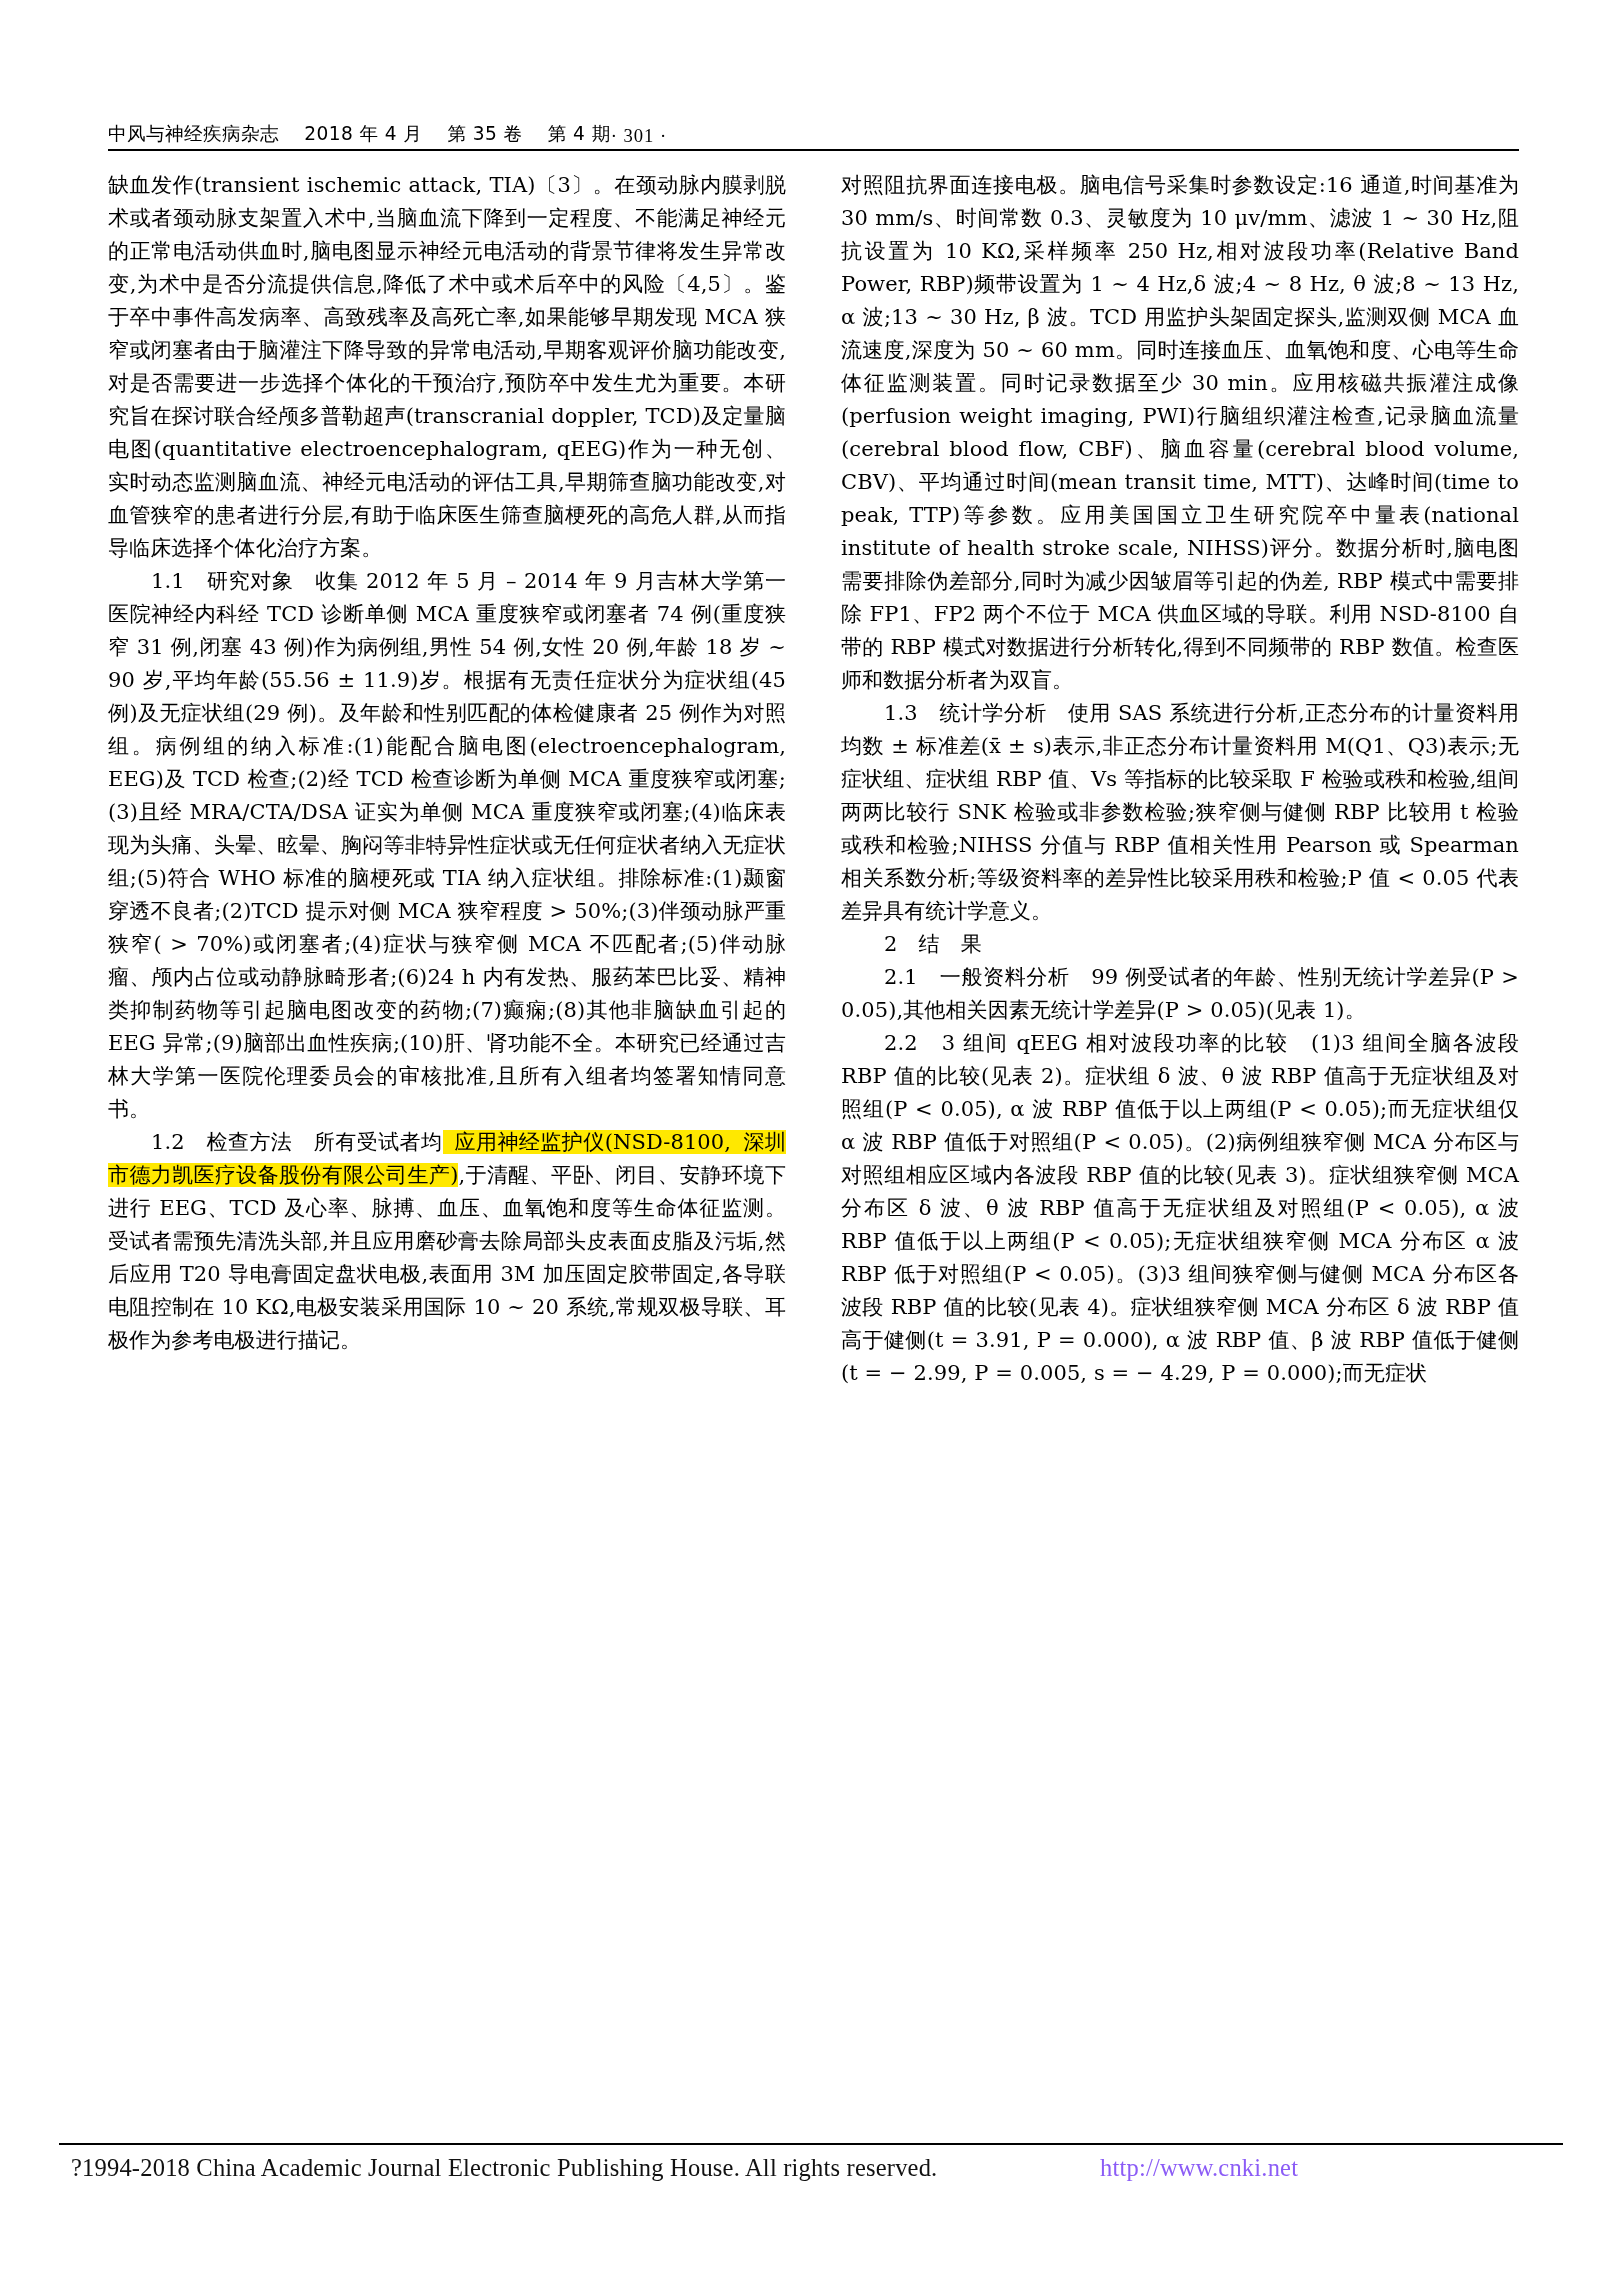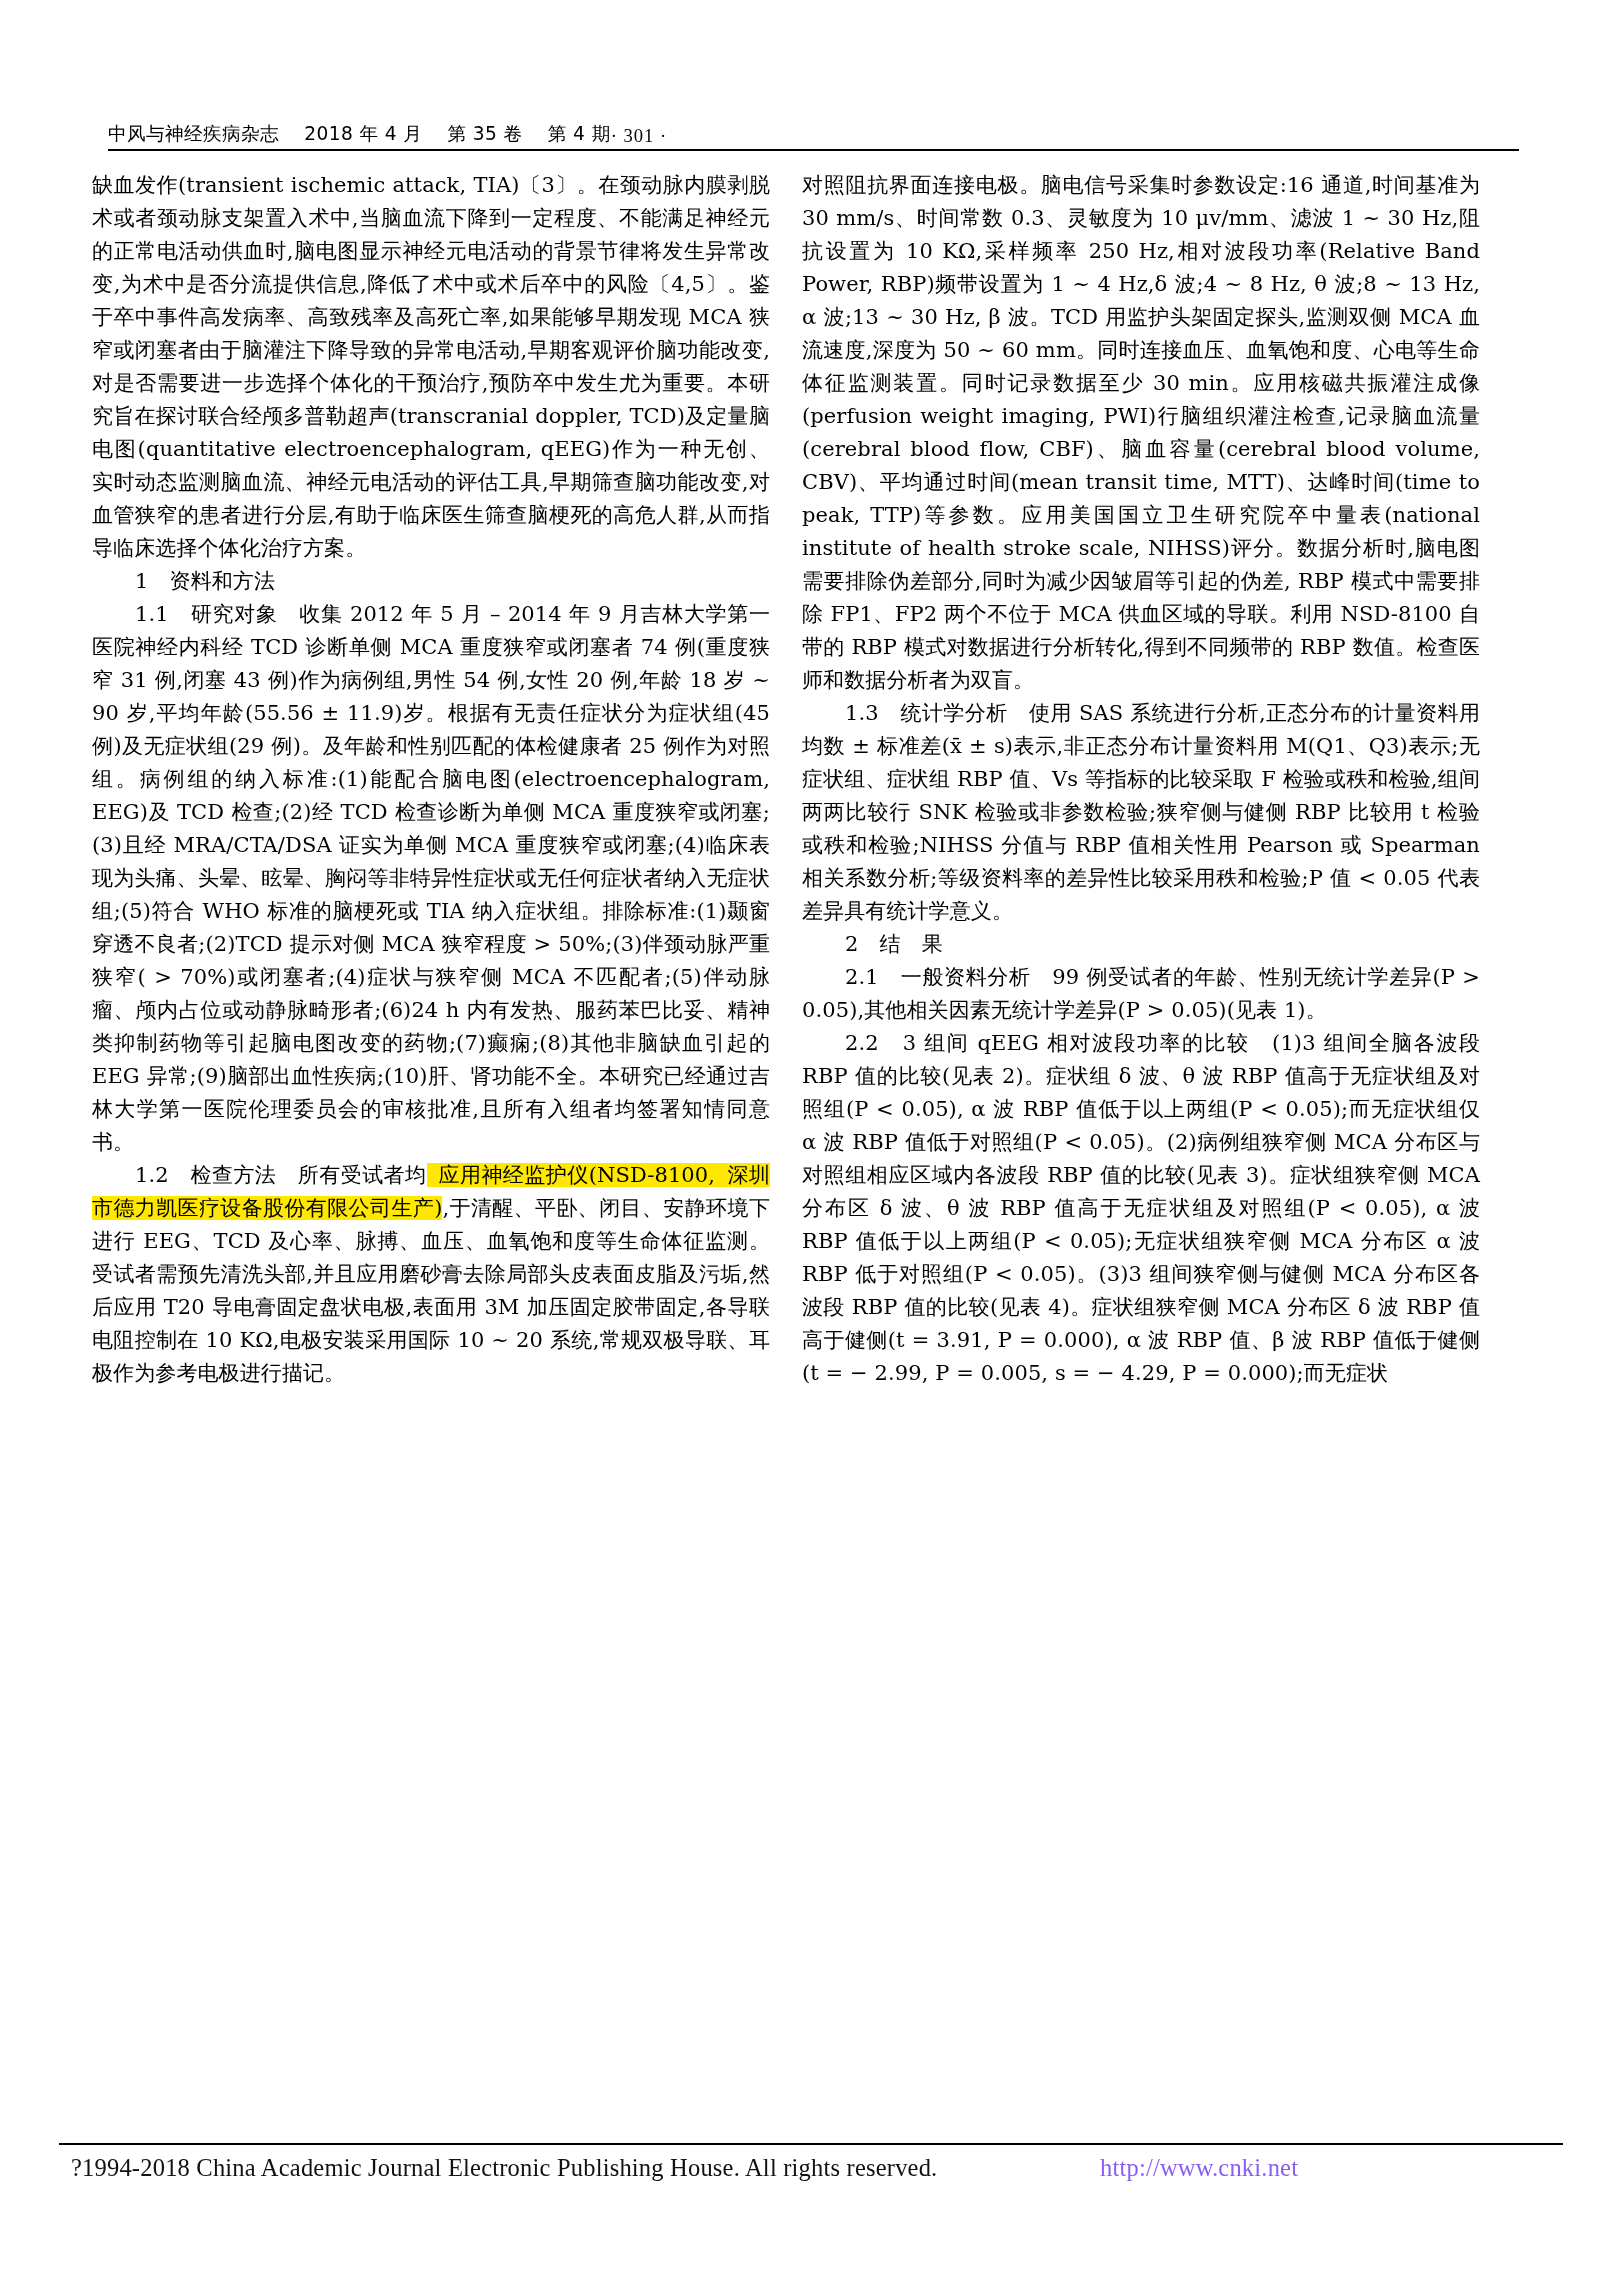--- a/index.html
+++ b/index.html
@@ -45,25 +45,25 @@
   .header-rule {
     position: absolute;
     left: 108px;
     top: 149px;
     width: 1411px;
     height: 2px;
     background: #000000;
   }
   .columns {
     position: absolute;
-    left: 92px;
+    left: 108px;
     top: 169px;
     width: 1411px;
     display: flex;
-    gap: 32px;
+    gap: 55px;
   }
   .col {
     width: 678px;
   }
   p {
     margin: 0;
     font-size: 21px;
     line-height: 33px;
     text-align: justify;
     text-justify: inter-ideograph;
@@ -114,21 +114,20 @@
   <div class="header">
     <div class="header-left">中风与神经疾病杂志    2018 年 4 月    第 35 卷    第 4 期</div>
     <div class="header-right">· 301 ·</div>
   </div>
   <div class="header-rule"></div>
 
   <div class="columns">
 
     <div class="col">
       <p>缺血发作(transient ischemic attack, TIA)〔3〕。在颈动脉内膜剥脱术或者颈动脉支架置入术中,当脑血流下降到一定程度、不能满足神经元的正常电活动供血时,脑电图显示神经元电活动的背景节律将发生异常改变,为术中是否分流提供信息,降低了术中或术后卒中的风险〔4,5〕。鉴于卒中事件高发病率、高致残率及高死亡率,如果能够早期发现 MCA 狭窄或闭塞者由于脑灌注下降导致的异常电活动,早期客观评价脑功能改变,对是否需要进一步选择个体化的干预治疗,预防卒中发生尤为重要。本研究旨在探讨联合经颅多普勒超声(transcranial doppler, TCD)及定量脑电图(quantitative electroencephalogram, qEEG)作为一种无创、实时动态监测脑血流、神经元电活动的评估工具,早期筛查脑功能改变,对血管狭窄的患者进行分层,有助于临床医生筛查脑梗死的高危人群,从而指导临床选择个体化治疗方案。</p>
-      <p class="indent">1　资料和方法</p>
       <p class="indent">1.1　研究对象　收集 2012 年 5 月 – 2014 年 9 月吉林大学第一医院神经内科经 TCD 诊断单侧 MCA 重度狭窄或闭塞者 74 例(重度狭窄 31 例,闭塞 43 例)作为病例组,男性 54 例,女性 20 例,年龄 18 岁 ~ 90 岁,平均年龄(55.56 ± 11.9)岁。根据有无责任症状分为症状组(45 例)及无症状组(29 例)。及年龄和性别匹配的体检健康者 25 例作为对照组。病例组的纳入标准:(1)能配合脑电图(electroencephalogram, EEG)及 TCD 检查;(2)经 TCD 检查诊断为单侧 MCA 重度狭窄或闭塞;(3)且经 MRA/CTA/DSA 证实为单侧 MCA 重度狭窄或闭塞;(4)临床表现为头痛、头晕、眩晕、胸闷等非特异性症状或无任何症状者纳入无症状组;(5)符合 WHO 标准的脑梗死或 TIA 纳入症状组。排除标准:(1)颞窗穿透不良者;(2)TCD 提示对侧 MCA 狭窄程度 &gt; 50%;(3)伴颈动脉严重狭窄( &gt; 70%)或闭塞者;(4)症状与狭窄侧 MCA 不匹配者;(5)伴动脉瘤、颅内占位或动静脉畸形者;(6)24 h 内有发热、服药苯巴比妥、精神类抑制药物等引起脑电图改变的药物;(7)癫痫;(8)其他非脑缺血引起的 EEG 异常;(9)脑部出血性疾病;(10)肝、肾功能不全。本研究已经通过吉林大学第一医院伦理委员会的审核批准,且所有入组者均签署知情同意书。</p>
       <p class="indent"><span>1.2　检查方法　所有受试者均</span><span class="hl">应用神经监护仪(NSD-8100,</span><span class="hl">深圳市德力凯医疗设备股份有限公司生产)</span><span>,于清醒、平卧、闭目、安静环境下进行 EEG、TCD 及心率、脉搏、血压、血氧饱和度等生命体征监测。受试者需预先清洗头部,并且应用磨砂膏去除局部头皮表面皮脂及污垢,然后应用 T20 导电膏固定盘状电极,表面用 3M 加压固定胶带固定,各导联电阻控制在 10 KΩ,电极安装采用国际 10 ~ 20 系统,常规双极导联、耳极作为参考电极进行描记。</span></p>
     </div>
 
     <div class="col">
       <p>对照阻抗界面连接电极。脑电信号采集时参数设定:16 通道,时间基准为 30 mm/s、时间常数 0.3、灵敏度为 10 μv/mm、滤波 1 ~ 30 Hz,阻抗设置为 10 KΩ,采样频率 250 Hz,相对波段功率(Relative Band Power, RBP)频带设置为 1 ~ 4 Hz,δ 波;4 ~ 8 Hz, θ 波;8 ~ 13 Hz, α 波;13 ~ 30 Hz, β 波。TCD 用监护头架固定探头,监测双侧 MCA 血流速度,深度为 50 ~ 60 mm。同时连接血压、血氧饱和度、心电等生命体征监测装置。同时记录数据至少 30 min。应用核磁共振灌注成像(perfusion weight imaging, PWI)行脑组织灌注检查,记录脑血流量(cerebral blood flow, CBF)、脑血容量(cerebral blood volume, CBV)、平均通过时间(mean transit time, MTT)、达峰时间(time to peak, TTP)等参数。应用美国国立卫生研究院卒中量表(national institute of health stroke scale, NIHSS)评分。数据分析时,脑电图需要排除伪差部分,同时为减少因皱眉等引起的伪差, RBP 模式中需要排除 FP1、FP2 两个不位于 MCA 供血区域的导联。利用 NSD-8100 自带的 RBP 模式对数据进行分析转化,得到不同频带的 RBP 数值。检查医师和数据分析者为双盲。</p>
       <p class="indent">1.3　统计学分析　使用 SAS 系统进行分析,正态分布的计量资料用均数 ± 标准差(x̄ ± s)表示,非正态分布计量资料用 M(Q1、Q3)表示;无症状组、症状组 RBP 值、Vs 等指标的比较采取 F 检验或秩和检验,组间两两比较行 SNK 检验或非参数检验;狭窄侧与健侧 RBP 比较用 t 检验或秩和检验;NIHSS 分值与 RBP 值相关性用 Pearson 或 Spearman 相关系数分析;等级资料率的差异性比较采用秩和检验;P 值 &lt; 0.05 代表差异具有统计学意义。</p>
       <p class="indent">2　结　果</p>
       <p class="indent">2.1　一般资料分析　99 例受试者的年龄、性别无统计学差异(P &gt; 0.05),其他相关因素无统计学差异(P &gt; 0.05)(见表 1)。</p>
       <p class="indent">2.2　3 组间 qEEG 相对波段功率的比较　(1)3 组间全脑各波段 RBP 值的比较(见表 2)。症状组 δ 波、θ 波 RBP 值高于无症状组及对照组(P &lt; 0.05), α 波 RBP 值低于以上两组(P &lt; 0.05);而无症状组仅 α 波 RBP 值低于对照组(P &lt; 0.05)。(2)病例组狭窄侧 MCA 分布区与对照组相应区域内各波段 RBP 值的比较(见表 3)。症状组狭窄侧 MCA 分布区 δ 波、θ 波 RBP 值高于无症状组及对照组(P &lt; 0.05), α 波 RBP 值低于以上两组(P &lt; 0.05);无症状组狭窄侧 MCA 分布区 α 波 RBP 低于对照组(P &lt; 0.05)。(3)3 组间狭窄侧与健侧 MCA 分布区各波段 RBP 值的比较(见表 4)。症状组狭窄侧 MCA 分布区 δ 波 RBP 值高于健侧(t = 3.91, P = 0.000), α 波 RBP 值、β 波 RBP 值低于健侧(t = − 2.99, P = 0.005, s = − 4.29, P = 0.000);而无症状</p>

